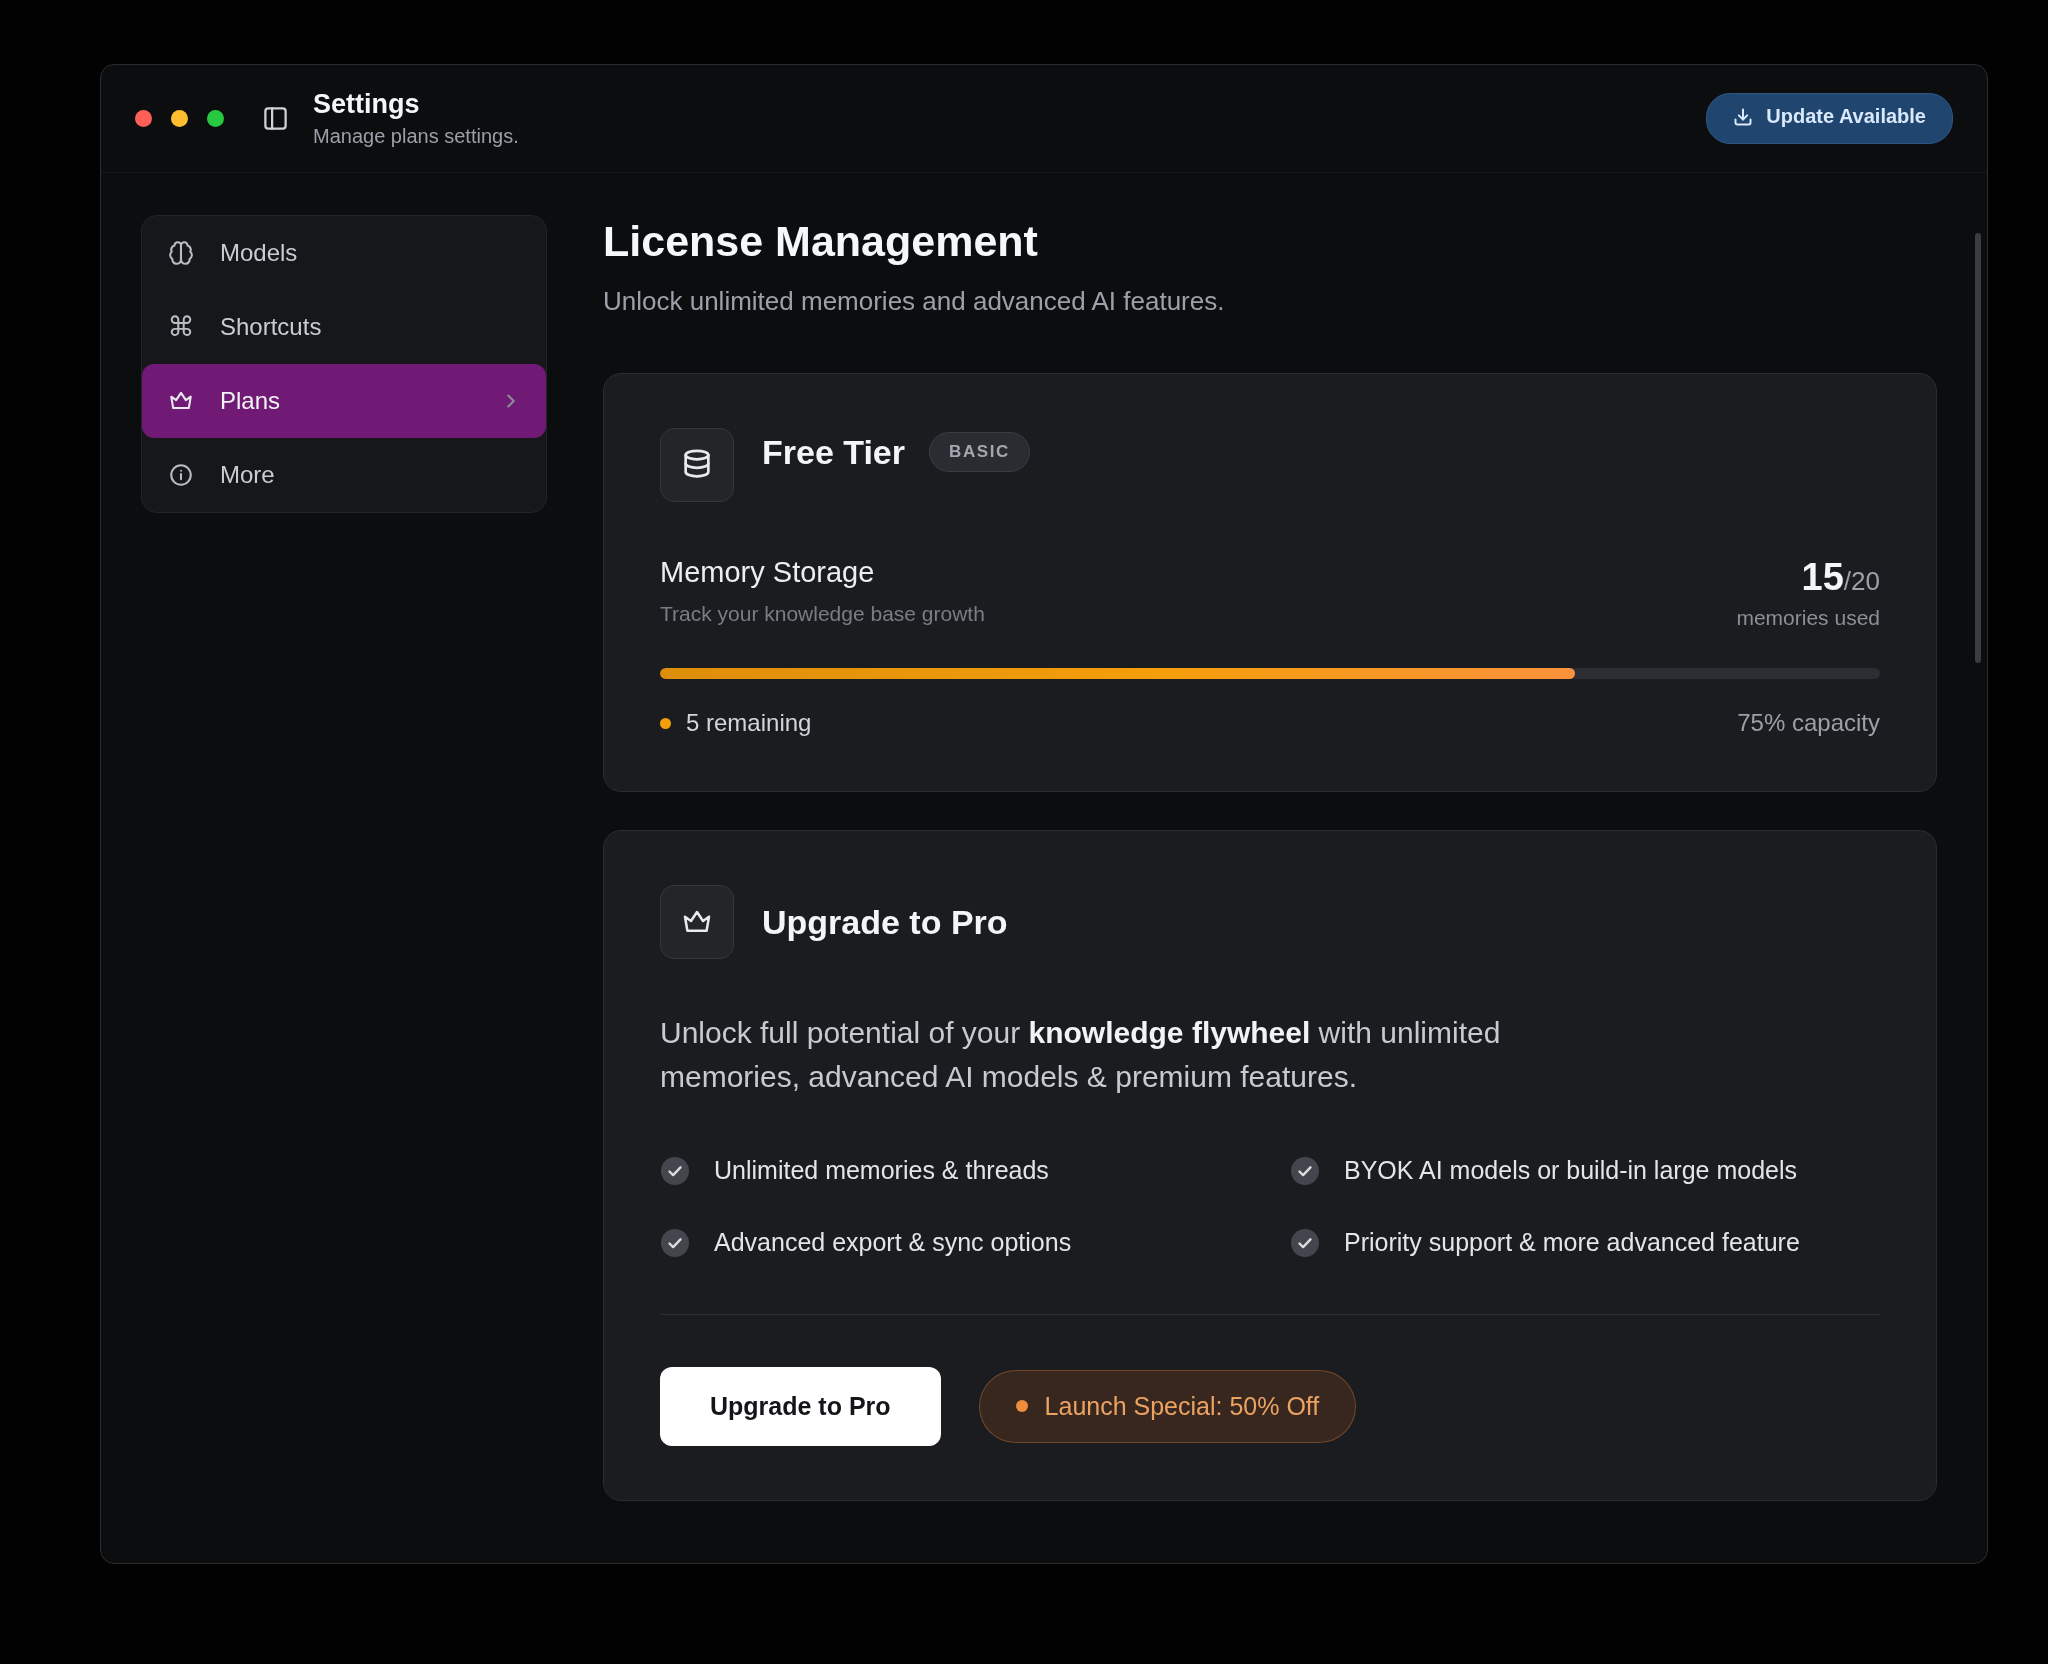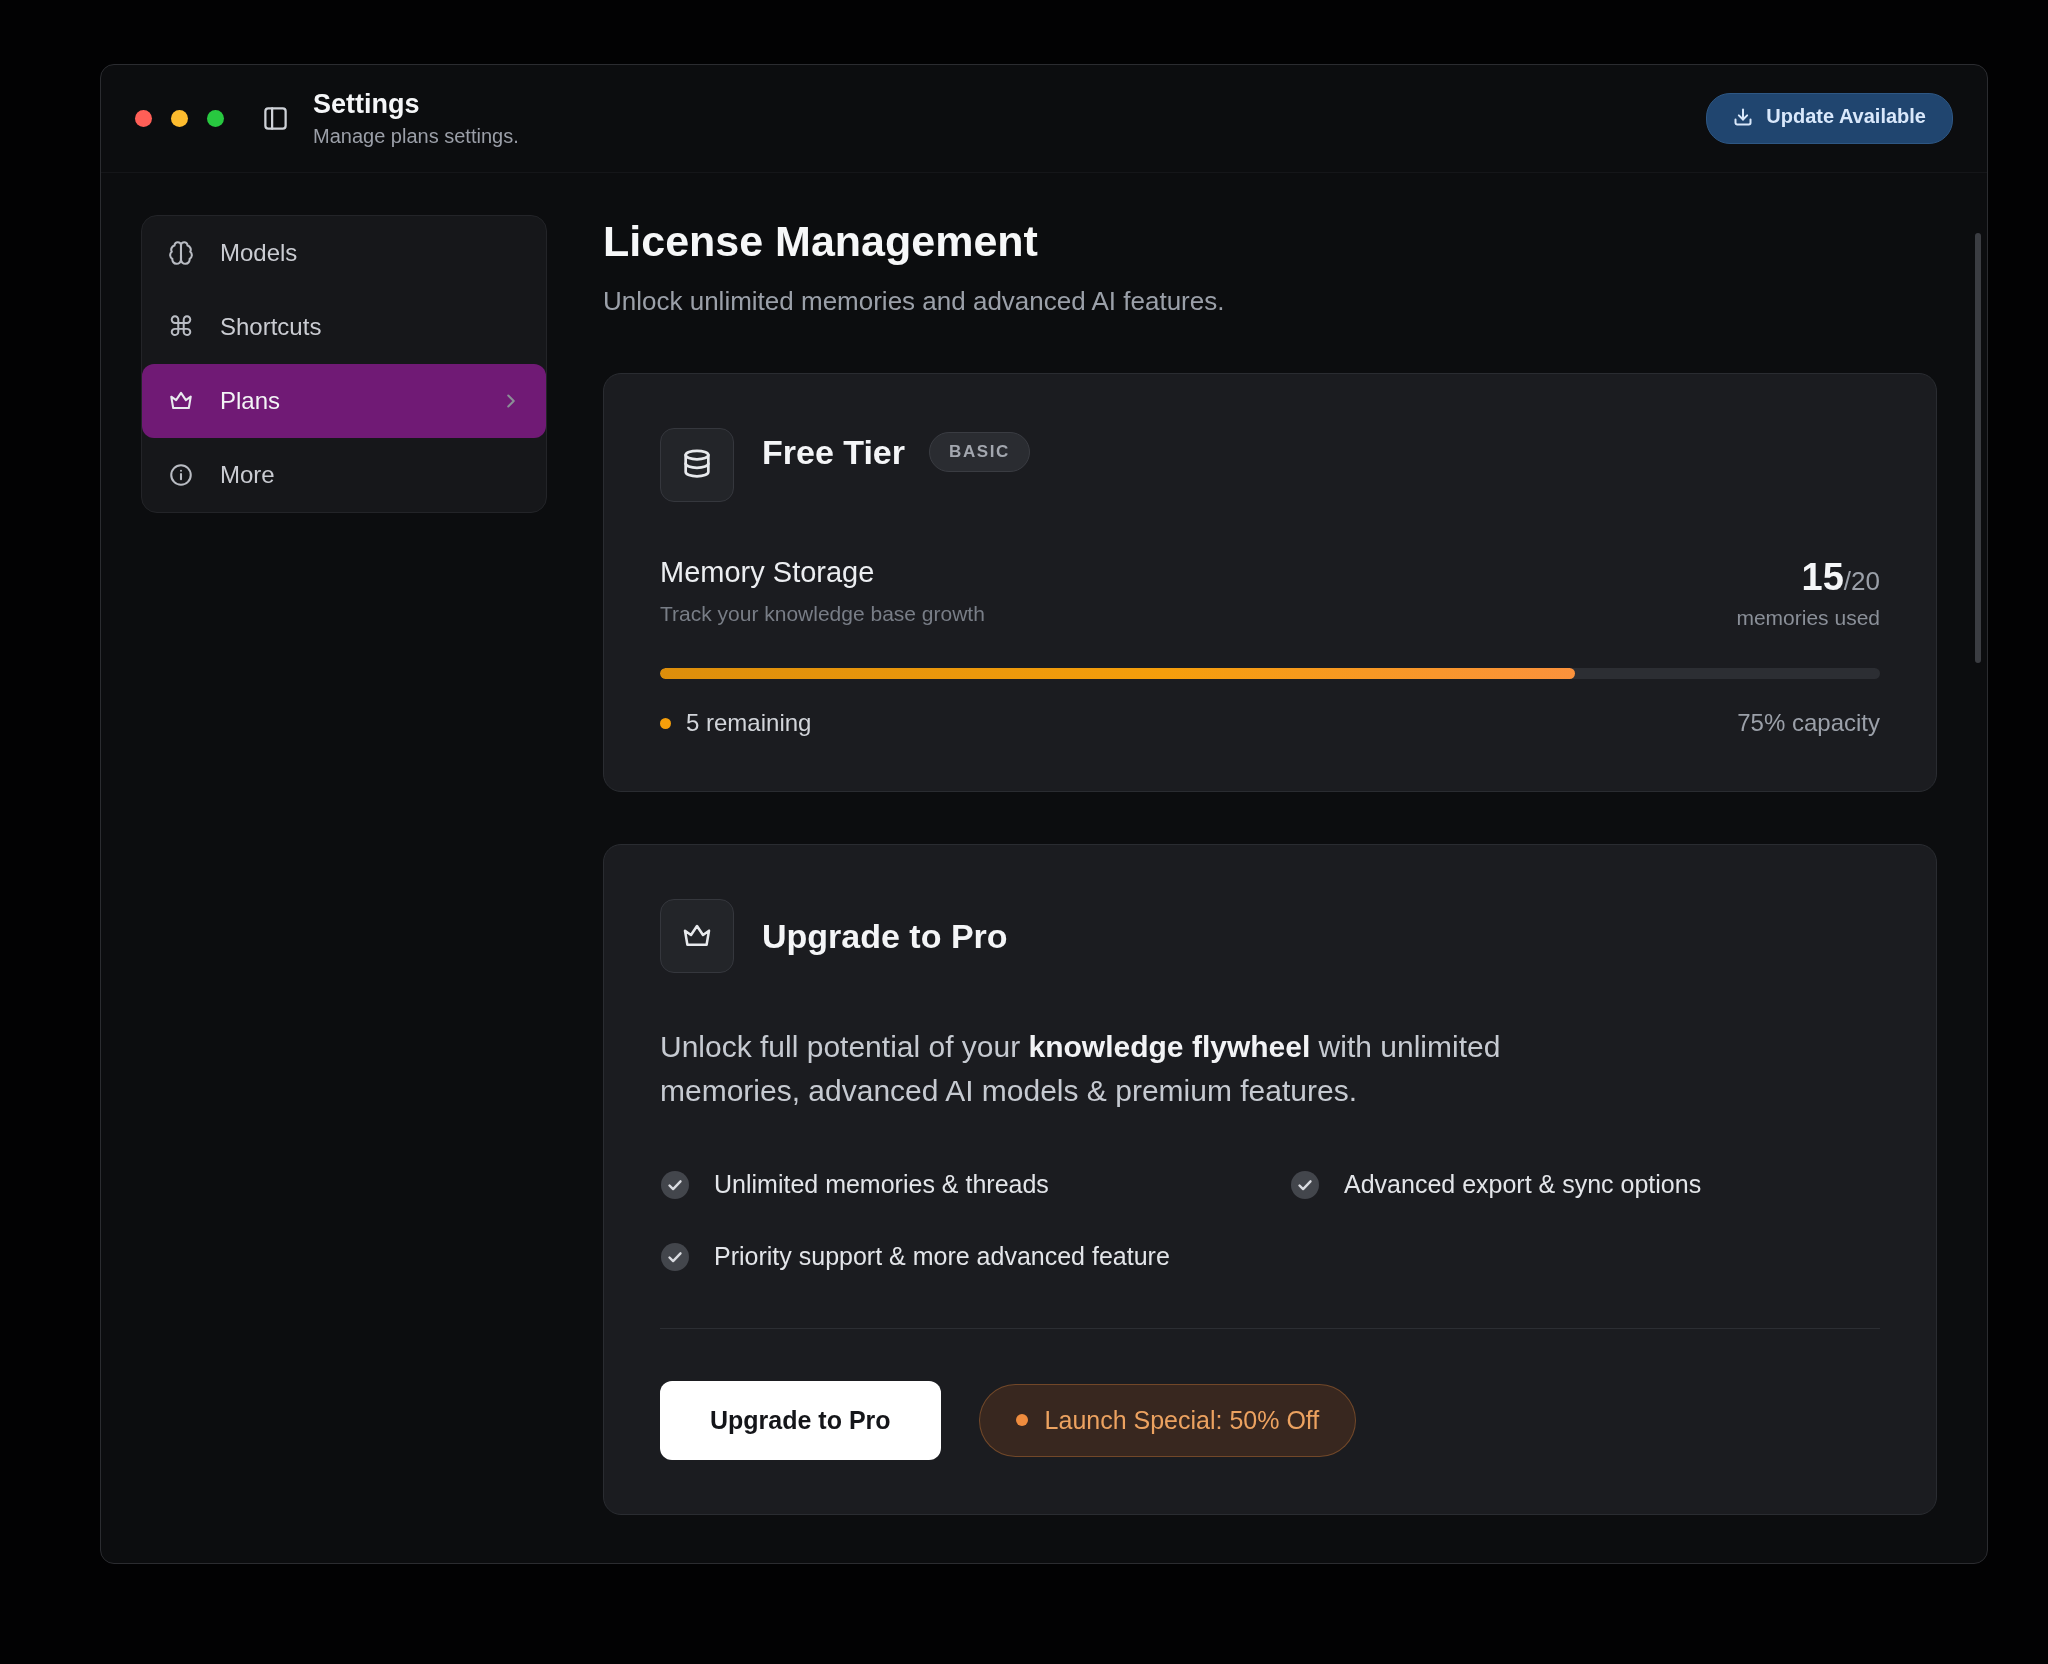--- a/index.html
+++ b/index.html
@@ -38,21 +38,21 @@
   .side-item.selected { background:#701a75; color:#f3f4f6; }
   .side-item.selected .si-icon { color:#e8eaee; }
   .side-item .chev { margin-left:auto; color:#8b8f97; display:flex; }
   .cmd-glyph { font-size:27px; line-height:1; }
 
   .main { flex:1; min-width:0; }
   .page-title { font-size:43px; font-weight:700; color:#f6f7f8; margin:2px 0 20px; }
   .page-sub { font-size:26px; color:#9ba0a9; margin-bottom:56px; }
 
   .card { background:#1b1c20; border:1px solid #2a2c31; border-radius:18px; padding:54px 56px; }
-  .card.free { margin-bottom:52px; }
+  .card.free { margin-bottom:38px; }
 
   
   .card-head { display:flex; gap:28px; margin-bottom:54px; }
   .icon-box { width:74px; height:74px; flex:0 0 auto; border-radius:14px; background:#232529;
               border:1px solid #35373d; display:flex; align-items:center; justify-content:center;
               color:#e8eaed; }
   .title-row { display:flex; align-items:center; gap:24px; margin-top:4px; }
   .card-title { font-size:34px; font-weight:700; color:#f4f5f7; }
   .badge { font-size:17px; font-weight:700; letter-spacing:1.6px; color:#a3a7af;
            background:#2a2c31; border:1px solid #3a3c42; padding:9px 19px; border-radius:999px; }
@@ -240,20 +240,29 @@
               </span>
               <span>Unlimited memories &amp; threads</span>
             </div>
             <div class="feature">
               <span class="check">
                 <svg width="30" height="30" viewBox="0 0 30 30">
                     <circle cx="15" cy="15" r="14" fill="#43464c"></circle>
                     <path d="M9.5 15.5l3.6 3.6 7.4-7.8" fill="none" stroke="#d9dbe0" stroke-width="2.4" stroke-linecap="round" stroke-linejoin="round"></path>
                   </svg>
               </span>
+              <span>BYOK AI models or build-in large models</span>
+            </div>
+            <div class="feature">
+              <span class="check">
+                <svg width="30" height="30" viewBox="0 0 30 30">
+                    <circle cx="15" cy="15" r="14" fill="#43464c"></circle>
+                    <path d="M9.5 15.5l3.6 3.6 7.4-7.8" fill="none" stroke="#d9dbe0" stroke-width="2.4" stroke-linecap="round" stroke-linejoin="round"></path>
+                  </svg>
+              </span>
               <span>Advanced export &amp; sync options</span>
             </div>
             <div class="feature">
               <span class="check">
                 <svg width="30" height="30" viewBox="0 0 30 30">
                     <circle cx="15" cy="15" r="14" fill="#43464c"></circle>
                     <path d="M9.5 15.5l3.6 3.6 7.4-7.8" fill="none" stroke="#d9dbe0" stroke-width="2.4" stroke-linecap="round" stroke-linejoin="round"></path>
                   </svg>
               </span>
               <span>Priority support &amp; more advanced feature</span>

